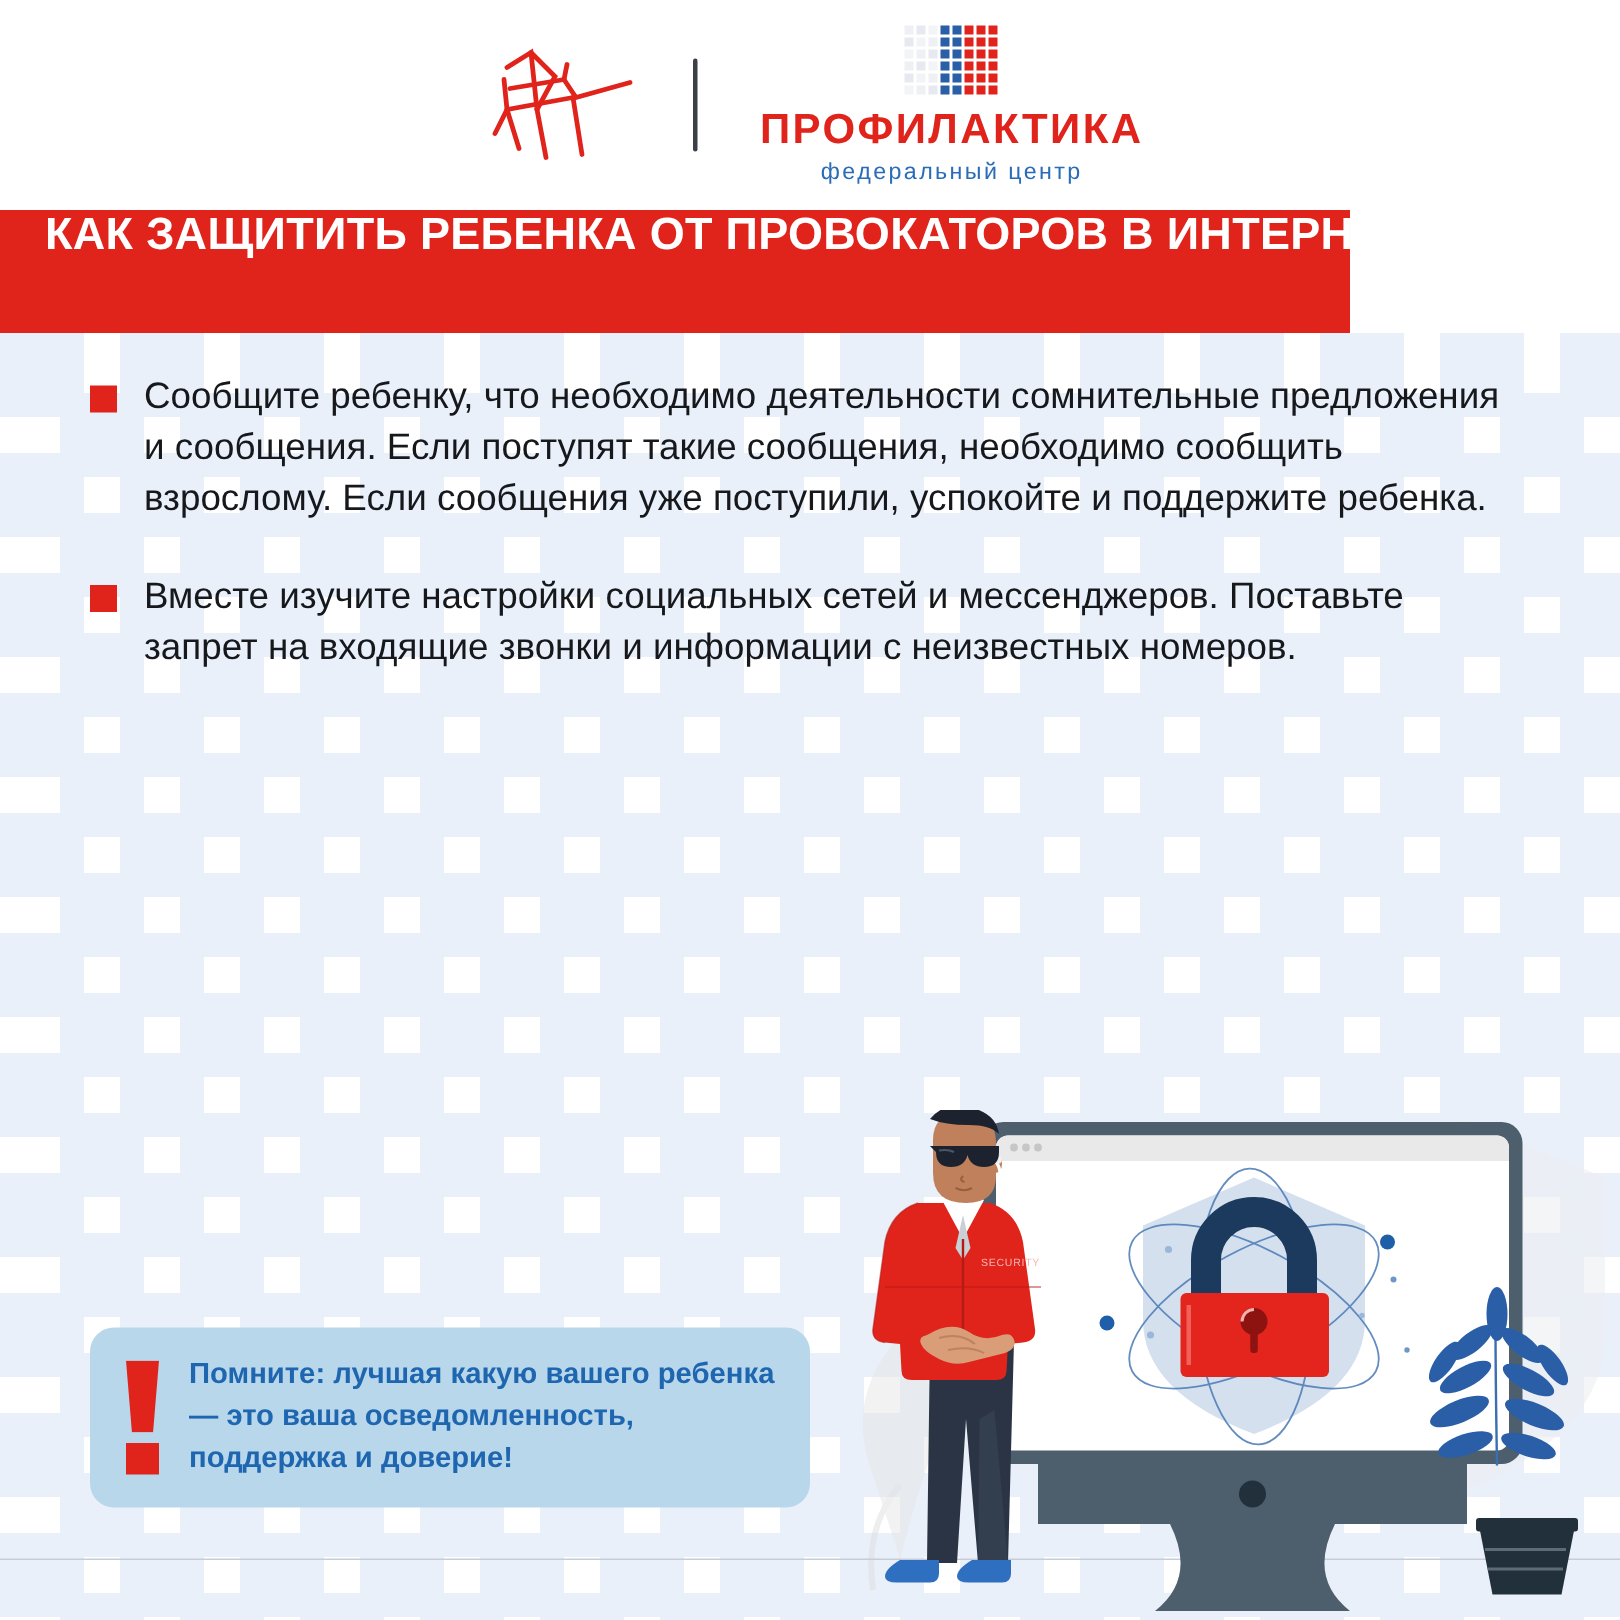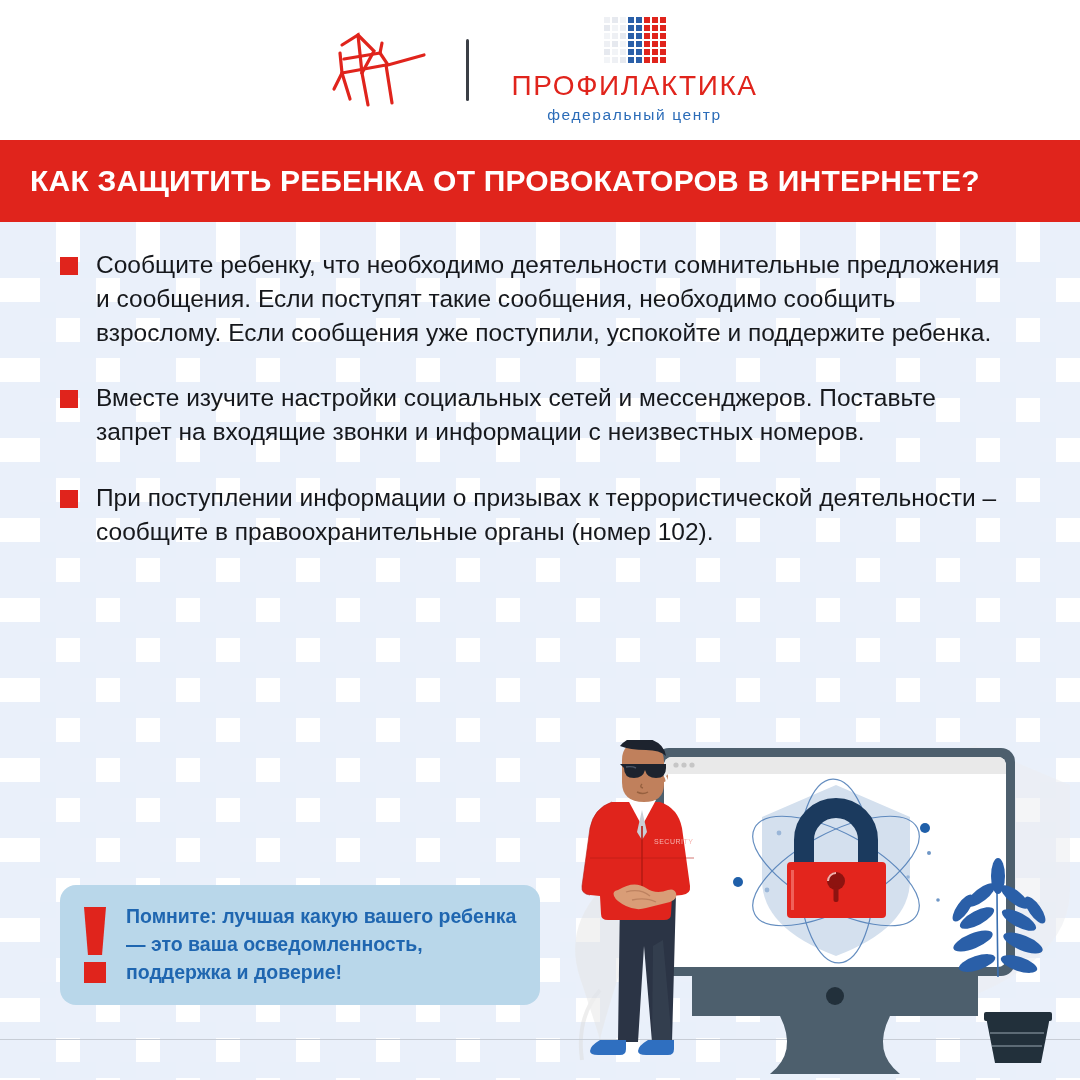--- a/index.html
+++ b/index.html
@@ -35,32 +35,32 @@
   }
   .logo-left{width:110px;height:90px;display:block;}
   .logo-div{width:3px;height:62px;background:#3b3f46;margin:0 42px 0 34px;border-radius:2px;}
   .logo-right{display:flex;flex-direction:column;align-items:center;}
   .logo-grid{
     display:grid;grid-template-columns:repeat(8,6px);grid-template-rows:repeat(6,6px);
     gap:2px;margin-bottom:9px;
   }
   .logo-grid i{display:block;width:6px;height:6px;}
   .brand-main{
-    font-size:28px;font-weight:normal;letter-spacing:1.6px;color:#e0241c;
+    font-size:28px;font-weight:bold;letter-spacing:1.6px;color:#e0241c;
     line-height:1;font-family:"Liberation Sans",sans-serif;
   }
   .brand-sub{
     font-size:15.5px;color:#2b6cb8;letter-spacing:1.6px;margin-top:6px;
     font-family:"Liberation Sans",sans-serif;
   }
 
   
   .title-band{
-    position:absolute;left:0;top:140px;width:1080px;height:82px;
-    background:#e0241c;z-index:7;display:flex;align-items:center;
+    position:absolute;left:0;top:140px;width:900px;height:82px;
+    background:#e0241c;z-index:7;display:flex;align-items:flex-start;
   }
   .title-text{
     color:#ffffff;font-size:30px;font-weight:bold;letter-spacing:.2px;
     padding-left:30px;white-space:nowrap;
     font-family:"Liberation Sans",sans-serif;
   }
 
   
   .bullets{position:absolute;left:60px;top:248px;width:960px;z-index:5;}
   .bullet{display:flex;align-items:flex-start;margin-bottom:32px;}
@@ -296,24 +296,20 @@
 
   <div class="bullets" id="bulletList">
       <div class="bullet">
         <div class="sq"></div>
         <p>Сообщите ребенку, что необходимо деятельности сомнительные предложения и сообщения. Если поступят такие сообщения, необходимо сообщить взрослому. Если сообщения уже поступили, успокойте и поддержите ребенка.</p>
       </div>
       <div class="bullet">
         <div class="sq"></div>
         <p>Вместе изучите настройки социальных сетей и мессенджеров. Поставьте запрет на входящие звонки и информации с неизвестных номеров.</p>
       </div>
-      <div class="bullet">
-        <div class="sq"></div>
-        <p>При поступлении информации о призывах к террористической деятельности – сообщите в правоохранительные органы (номер 102).</p>
-      </div>
     </div>
 
   <div class="callout">
     <div class="excl">
       <div class="bar"></div>
       <div class="dot"></div>
     </div>
     <p>Помните: лучшая какую вашего ребенка — это ваша осведомленность, поддержка и доверие!</p>
   </div>
 

